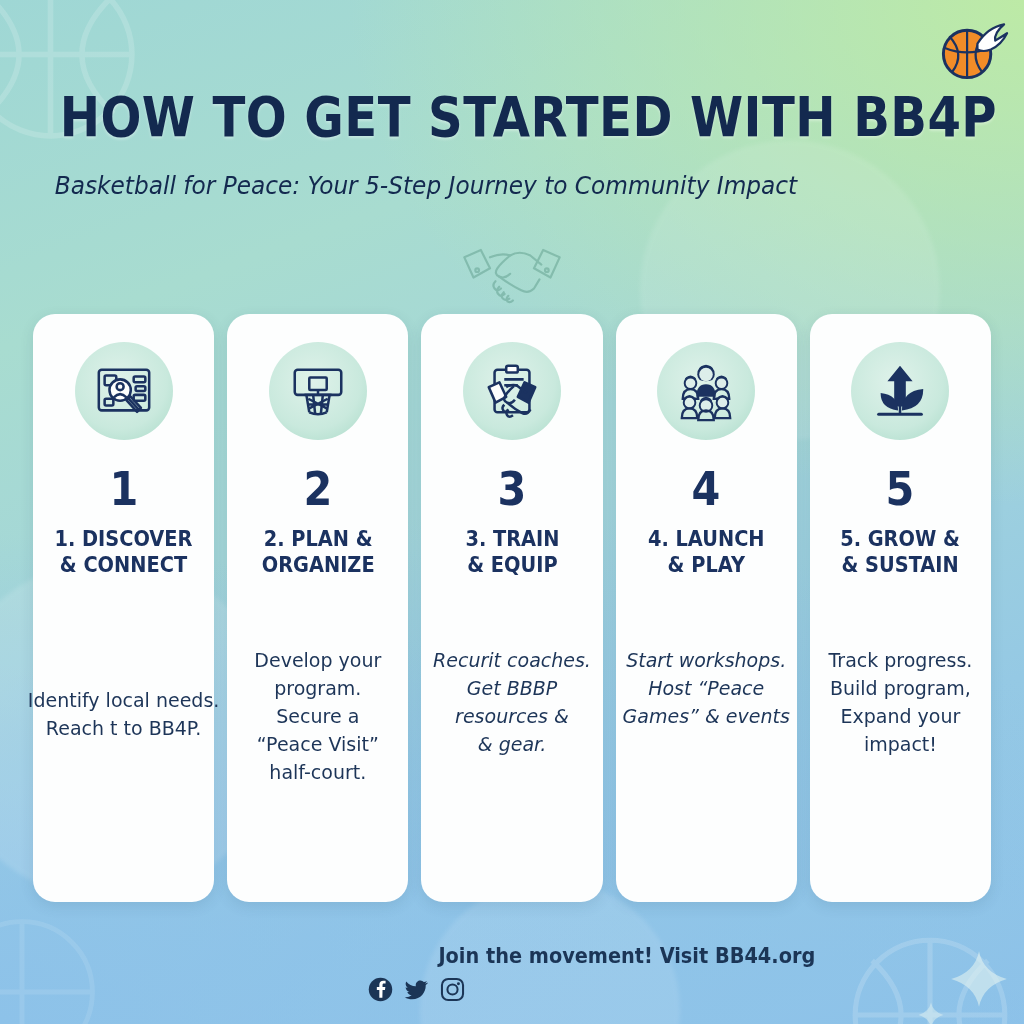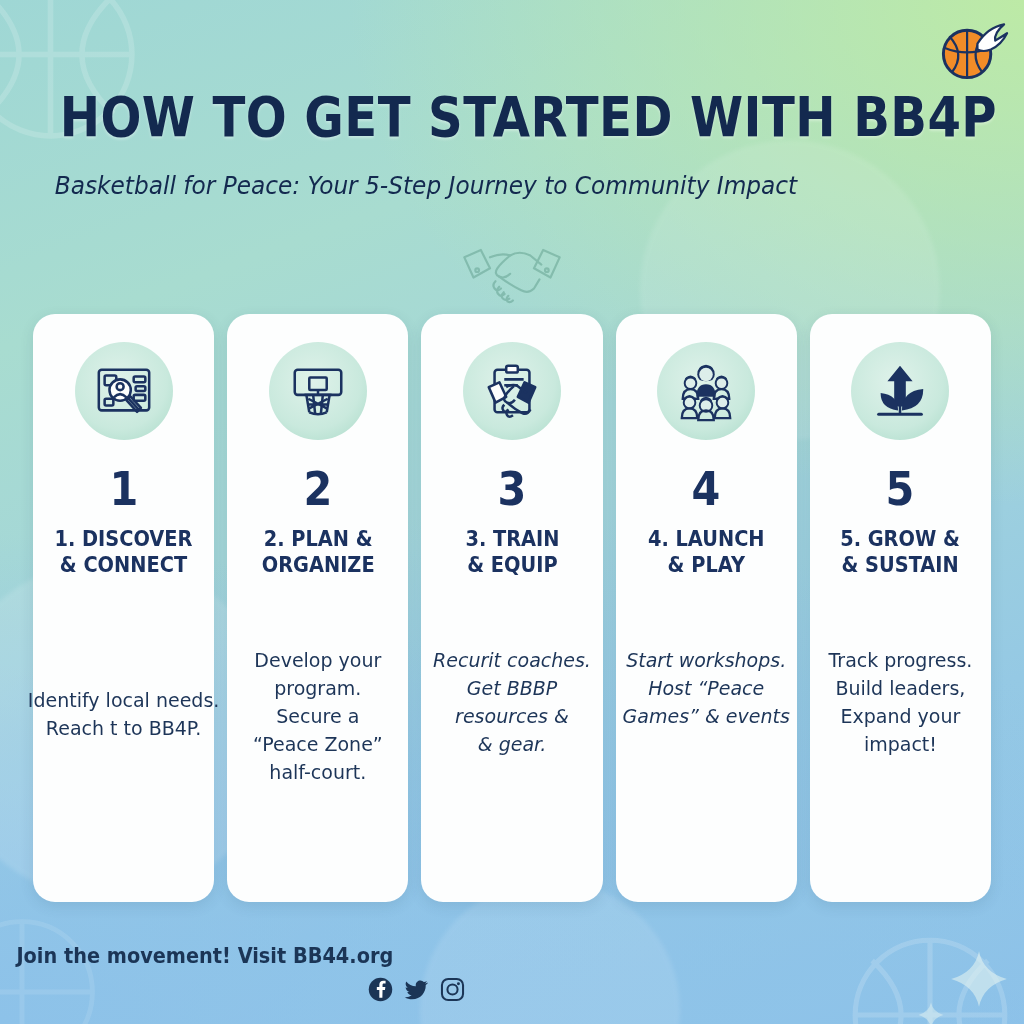--- a/index.html
+++ b/index.html
@@ -150,21 +150,21 @@
   .card3 .step-desc { top: 332px; font-style: italic; }
   .card4 .step-desc { top: 332px; font-style: italic; }
   .card5 .step-desc { top: 332px; }
 
   
   .footer {
     position: absolute;
     top: 944px;
     left: 0;
     width: 832px;
-    text-align: left;
+    text-align: right;
   }
   .footer-text {
     font-family: "DejaVu Sans", sans-serif;
     font-size: 21px;
     font-weight: bold;
     color: #1b3556;
     transform: scaleX(0.92);
     display: inline-block;
   }
   .socials {
@@ -295,21 +295,21 @@
           <path d="M27 36 L29 55 M37 36 L35 55"></path>
         </g>
       </svg>
     </div>
     <div class="step-num">2</div>
     <div class="step-title">2. PLAN &amp;
 ORGANIZE</div>
     <div class="step-desc">Develop your
 program.
 Secure a
-“Peace Zone”
+“Peace Visit”
 half-court.</div>
   </div>
 
   <div class="card card3">
     <div class="icon-circle">
       <svg viewBox="0 0 64 64">
         <g fill="none" stroke="#1b3260" stroke-width="2.6" stroke-linejoin="round">
           <rect x="14" y="10" width="36" height="44" rx="3"></rect>
           <rect x="26" y="6" width="12" height="7" rx="2" fill="#fdfefe"></rect>
           <path d="M24 20 H44 M24 26 H38"></path>
@@ -381,21 +381,21 @@
           <path d="M34 52 Q34 32 56 30 Q56 50 34 52 Z"></path>
         </g>
         <path d="M10 56 H54" stroke="#1b3260" stroke-width="3.2" stroke-linecap="round"></path>
         <path d="M32 56 V40" stroke="#1b3260" stroke-width="2.6"></path>
       </svg>
     </div>
     <div class="step-num">5</div>
     <div class="step-title">5. GROW &amp;
 &amp; SUSTAIN</div>
     <div class="step-desc">Track progress.
-Build leaders,
+Build program,
 Expand your impact!</div>
   </div>
 </div>
 
 <div class="footer">
   <div class="footer-text">Join the movement! Visit BB44.org</div>
   <div class="socials">
     <svg viewBox="0 0 32 32">
       <circle cx="16" cy="16" r="15" fill="#1b3556"></circle>
       <path d="M18.6 16.6h3.1l.5-3.9h-3.6v-2.4c0-1.1.3-1.9 1.9-1.9h2V4.9c-.4-.1-1.6-.2-3-.2-3 0-5 1.8-5 5.1v2.9h-3.2v3.9h3.2v10h3.9z" fill="#ffffff"></path>

